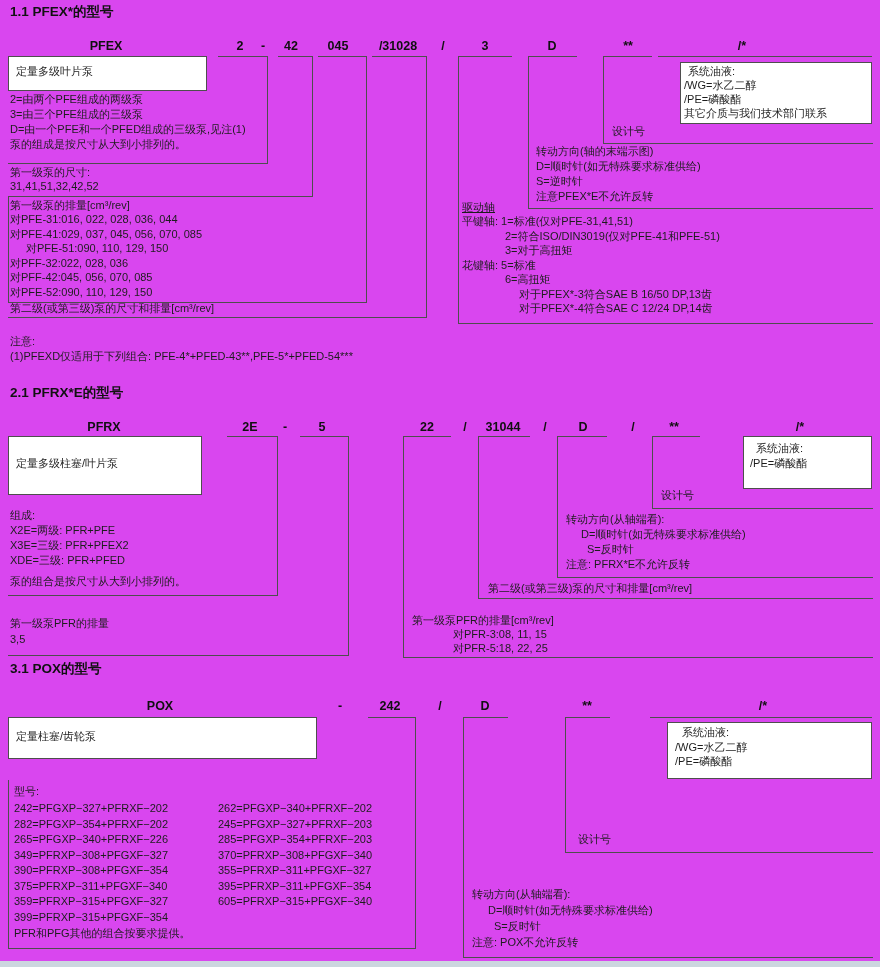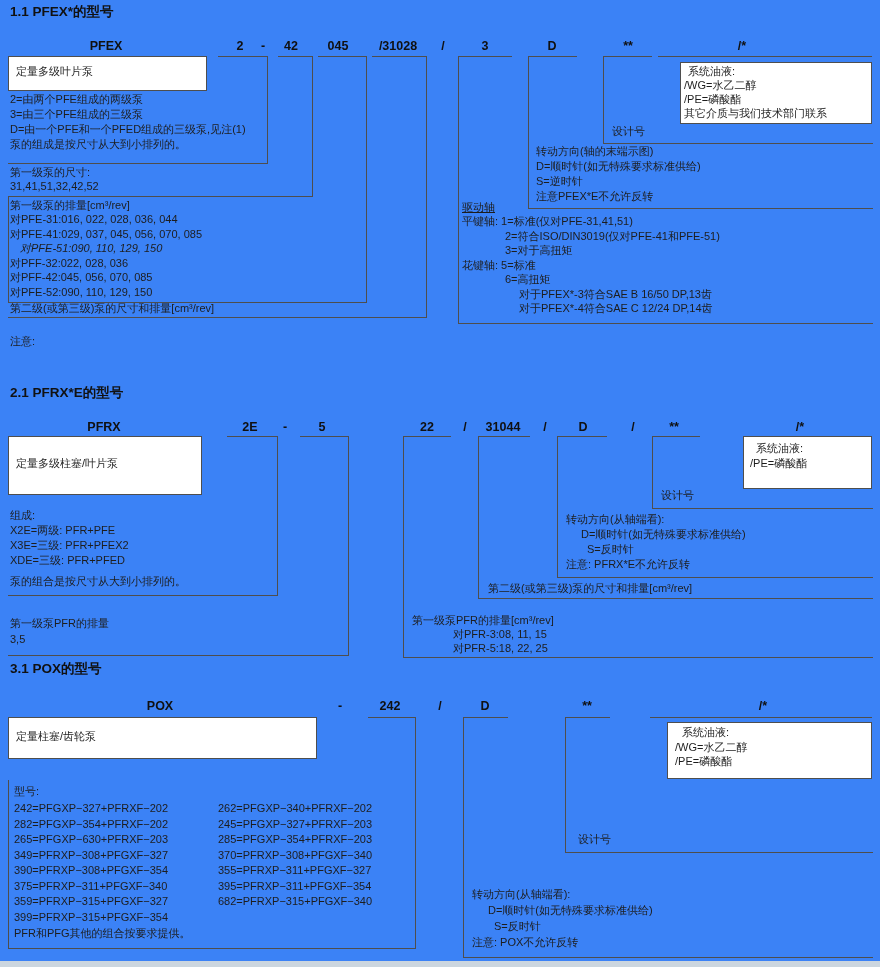--- a/index.html
+++ b/index.html
@@ -1,16 +1,16 @@
 <!DOCTYPE html>
 <html><head>
 <meta charset="utf-8">
 <style>
   html,body{margin:0;padding:0;background:#ffffff;}
-  #page{position:relative;width:880px;height:967px;background:#3b82f6;overflow:hidden;
+  #page{position:relative;width:880px;height:967px;background:#d946ef;overflow:hidden;
         font-family:"Liberation Sans","DejaVu Sans",sans-serif;}
   .t{position:absolute;white-space:nowrap;font-size:11px;line-height:11.5px;color:#1d1d1d;}
   .bold{font-weight:400;}
   .title{position:absolute;white-space:nowrap;font-size:13.5px;line-height:14px;font-weight:700;color:#111;}
   .code{position:absolute;width:96px;text-align:center;font-size:12.5px;line-height:13px;font-weight:700;color:#101010;white-space:nowrap;}
   .hl{position:absolute;height:0;border-top:1.6px solid #4e4e4e;}
   .vl{position:absolute;width:0;border-left:1.6px solid #4e4e4e;}
   .brr{position:absolute;border-right:1.6px solid #4e4e4e;border-bottom:1.6px solid #4e4e4e;}
   .brl{position:absolute;border-left:1.6px solid #4e4e4e;border-bottom:1.6px solid #4e4e4e;}
   .box{position:absolute;border:1.6px solid #4e4e4e;background:#fff;}
@@ -60,21 +60,21 @@
   <div class="t" style="left:10px;top:109px;">3=由三个PFE组成的三级泵</div>
   <div class="t" style="left:10px;top:124px;">D=由一个PFE和一个PFED组成的三级泵,见注(1)</div>
   <div class="t" style="left:10px;top:139px;">泵的组成是按尺寸从大到小排列的。</div>
 
   <div class="t" style="left:10px;top:167px;">第一级泵的尺寸:</div>
   <div class="t bold" style="left:10px;top:181px;">31,41,51,32,42,52</div>
 
   <div class="t" style="left:10px;top:200px;">第一级泵的排量[cm³/rev]</div>
   <div class="t" style="left:10px;top:214px;">对PFE-31:016, 022, 028, 036, 044</div>
   <div class="t" style="left:10px;top:228.5px;">对PFE-41:029, 037, 045, 056, 070, 085</div>
-  <div class="t" style="left:20px;top:243px;font-style:italic;">对PFE-51:090, 110, 129, 150</div>
+  <div class="t" style="left:26px;top:243px;">对PFE-51:090, 110, 129, 150</div>
   <div class="t" style="left:10px;top:257.5px;">对PFF-32:022, 028, 036</div>
   <div class="t" style="left:10px;top:272px;">对PFF-42:045, 056, 070, 085</div>
   <div class="t" style="left:10px;top:286.5px;">对PFE-52:090, 110, 129, 150</div>
 
   <div class="t" style="left:10px;top:303px;">第二级(或第三级)泵的尺寸和排量[cm³/rev]</div>
 
   <div class="t" style="left:462px;top:202px;text-decoration:underline;">驱动轴</div>
   <div class="t" style="left:462px;top:216px;">平键轴: 1=标准(仅对PFE-31,41,51)</div>
   <div class="t" style="left:505px;top:230.5px;">2=符合ISO/DIN3019(仅对PFE-41和PFE-51)</div>
   <div class="t" style="left:505px;top:245px;">3=对于高扭矩</div>
@@ -90,20 +90,21 @@
 
   <div class="t" style="left:612px;top:126px;">设计号</div>
 
   <div class="box" style="left:680px;top:62px;width:190px;height:60px;"></div>
   <div class="t" style="left:688px;top:66px;">系统油液:</div>
   <div class="t" style="left:684px;top:80px;">/WG=水乙二醇</div>
   <div class="t" style="left:684px;top:94px;">/PE=磷酸酯</div>
   <div class="t" style="left:684px;top:108px;">其它介质与我们技术部门联系</div>
 
   <div class="t" style="left:10px;top:336px;">注意:</div>
+  <div class="t" style="left:10px;top:351px;">(1)PFEXD仅适用于下列组合: PFE-4*+PFED-43**,PFE-5*+PFED-54***</div>
 
   <div class="title" style="left:10px;top:386px;">2.1 PFRX*E的型号</div>
 
   <div class="code" style="left:56px;top:421px;">PFRX</div>
   <div class="code" style="left:202px;top:421px;">2E</div>
   <div class="code" style="left:237px;top:421px;">-</div>
   <div class="code" style="left:274px;top:421px;">5</div>
   <div class="code" style="left:379px;top:421px;">22</div>
   <div class="code" style="left:417px;top:421px;">/</div>
   <div class="code" style="left:455px;top:421px;">31044</div>
@@ -175,33 +176,33 @@
   <div class="t" style="left:16px;top:731px;">定量柱塞/齿轮泵</div>
 
   <div class="brr" style="left:8px;top:717px;width:407px;height:231px;"></div>
   <div class="vl" style="left:8px;top:780px;height:168px;"></div>
   <div class="brl" style="left:463px;top:717px;width:409px;height:240px;"></div>
   <div class="brl" style="left:565px;top:717px;width:307px;height:135px;"></div>
 
   <div class="t" style="left:14px;top:786px;">型号:</div>
   <div class="t" style="left:14px;top:803px;">242=PFGXP−327+PFRXF−202</div>
   <div class="t" style="left:14px;top:818.5px;">282=PFGXP−354+PFRXF−202</div>
-  <div class="t" style="left:14px;top:834px;">265=PFGXP−630+PFRXF−203</div>
+  <div class="t" style="left:14px;top:834px;">265=PFGXP−340+PFRXF−226</div>
   <div class="t" style="left:14px;top:849.5px;">349=PFRXP−308+PFGXF−327</div>
   <div class="t" style="left:14px;top:865px;">390=PFRXP−308+PFGXF−354</div>
   <div class="t" style="left:14px;top:880.5px;">375=PFRXP−311+PFGXF−340</div>
   <div class="t" style="left:14px;top:896px;">359=PFRXP−315+PFGXF−327</div>
   <div class="t" style="left:14px;top:911.5px;">399=PFRXP−315+PFGXF−354</div>
   <div class="t" style="left:218px;top:803px;">262=PFGXP−340+PFRXF−202</div>
   <div class="t" style="left:218px;top:818.5px;">245=PFGXP−327+PFRXF−203</div>
   <div class="t" style="left:218px;top:834px;">285=PFGXP−354+PFRXF−203</div>
   <div class="t" style="left:218px;top:849.5px;">370=PFRXP−308+PFGXF−340</div>
   <div class="t" style="left:218px;top:865px;">355=PFRXP−311+PFGXF−327</div>
   <div class="t" style="left:218px;top:880.5px;">395=PFRXP−311+PFGXF−354</div>
-  <div class="t" style="left:218px;top:896px;">682=PFRXP−315+PFGXF−340</div>
+  <div class="t" style="left:218px;top:896px;">605=PFRXP−315+PFGXF−340</div>
   <div class="t" style="left:14px;top:928px;">PFR和PFG其他的组合按要求提供。</div>
 
   <div class="t" style="left:472px;top:889px;">转动方向(从轴端看):</div>
   <div class="t" style="left:488px;top:905px;">D=顺时针(如无特殊要求标准供给)</div>
   <div class="t" style="left:494px;top:921px;">S=反时针</div>
   <div class="t" style="left:472px;top:937px;">注意: POX不允许反转</div>
 
   <div class="t" style="left:578px;top:834px;">设计号</div>
 
   <div class="box" style="left:667px;top:722px;width:203px;height:55px;"></div>

